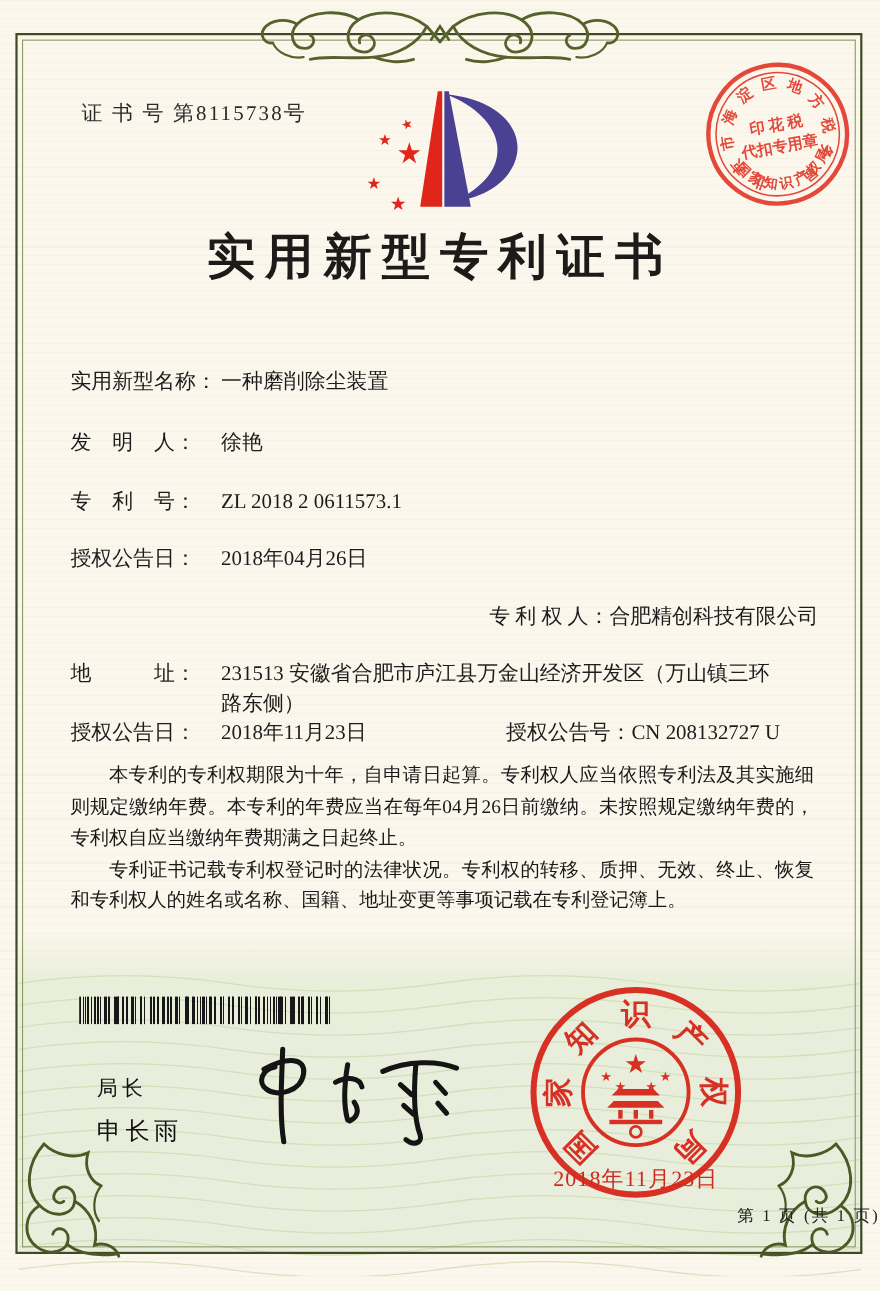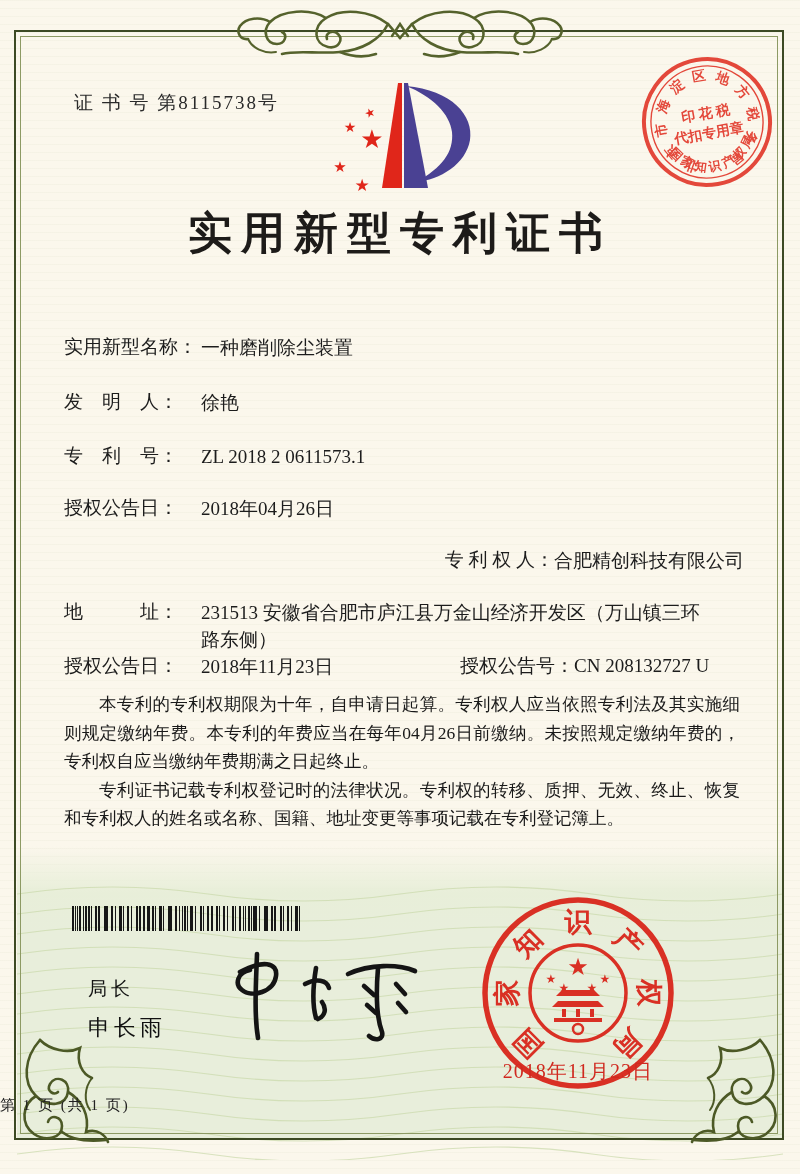--- a/index.html
+++ b/index.html
@@ -38,21 +38,21 @@
     left:72px;top:906px;width:230px;height:25px;
     background:
       repeating-linear-gradient(90deg,#171717 0 2px,transparent 2px 3px,#171717 3px 4px,transparent 4px 7px,#171717 7px 9px,transparent 9px 11px,#171717 11px 12px,transparent 12px 16px),
       repeating-linear-gradient(90deg,transparent 0 5px,#171717 5px 6px,transparent 6px 13px,#171717 13px 15px,transparent 15px 21px);
   }
   #director-title{left:88px;top:976px;font-size:19px;letter-spacing:4px;color:#111;}
   #director-name{left:88px;top:1013px;font-size:22px;letter-spacing:4px;color:#111;}
   #signature-svg{left:212px;top:942px;}
   #tax-stamp{left:632px;top:47px;transform:rotate(-10deg);opacity:.92;}
   #seal-svg{left:478px;top:893px;opacity:.95;}
-  #footer{left:0;right:0;top:1096px;text-align:left;font-size:15px;letter-spacing:2px;color:#222;}
+  #footer{left:0;right:0;top:1096px;text-align:right;font-size:15px;letter-spacing:2px;color:#222;}
   .orn{color:#55622c;}
 </style>
 </head>
 <body>
 
 <div id="cert">
 
   <div id="green-zone" class="abs">
     <svg width="766" height="280" viewBox="0 0 766 280">
       <defs>

